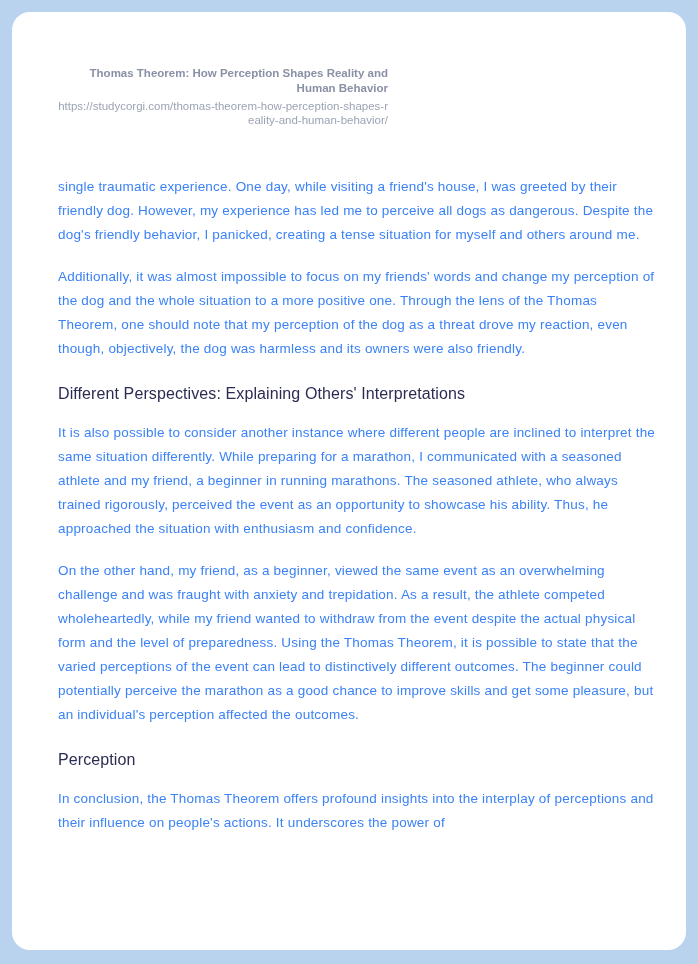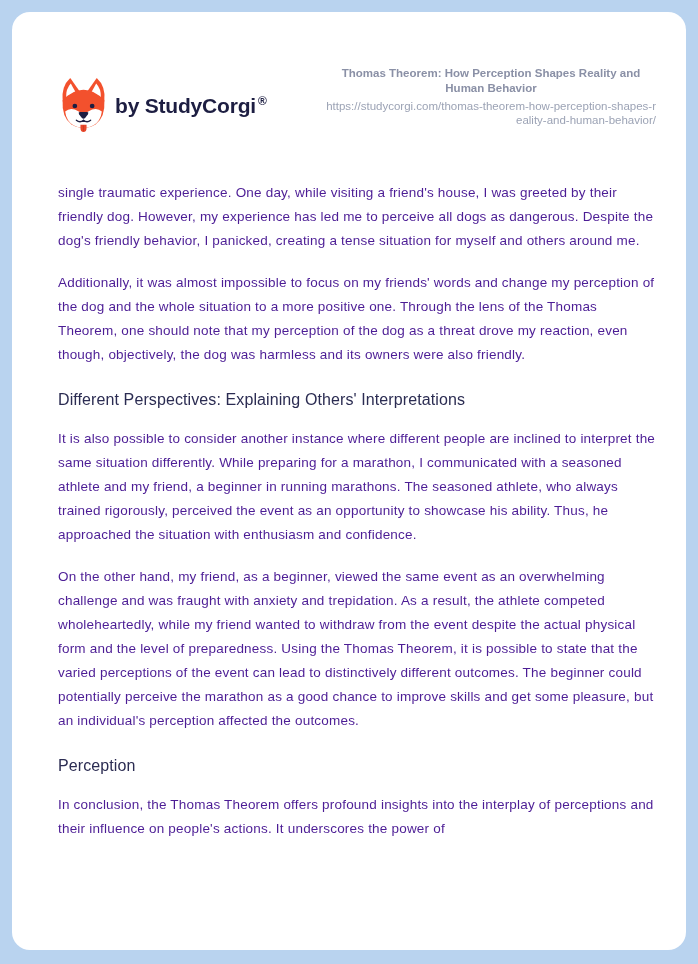--- a/index.html
+++ b/index.html
@@ -46,82 +46,56 @@
   }
   .doc-meta {
     width: 330px;
     text-align: right;
   }
   .doc-title {
     font-size: 11.5px;
     font-weight: 700;
     line-height: 14.5px;
     color: #8A90A6;
-    text-align: center;
   }
   .doc-url {
     margin-top: 4px;
     font-size: 11.5px;
     font-weight: 400;
     line-height: 14px;
     color: #9CA3B5;
     word-break: break-all;
   }
   .article {
     margin-top: 48px;
     max-width: 600px;
   }
   .article-paragraph {
     font-size: 13.5px;
     line-height: 24px;
     letter-spacing: 0.2px;
-    color: #4c1d95;
+    color: #3b82f6;
     margin-bottom: 18px;
   }
   .article-paragraph:last-child { margin-bottom: 12px; }
   .article-heading {
     font-size: 16px;
     font-weight: 400;
     color: #2B2C52;
     letter-spacing: 0.1px;
     margin: 24px 0 18px 0;
   }
 </style>
 </head>
 <body>
 
 <div class="card">
 
   <div class="header">
 
-    <div class="logo-group">
-      <svg class="logo-icon" viewBox="0 0 100 108" xmlns="http://www.w3.org/2000/svg" aria-hidden="true">
-
-        <path d="M24 0 Q6 16 9 46 L43 27 Z" fill="#F3512D"></path>
-        <path d="M25 11 Q15 22 16 38 L34 27 Z" fill="#FFFFFF"></path>
-
-        <path d="M76 0 Q94 16 91 46 L57 27 Z" fill="#F3512D"></path>
-        <path d="M75 11 Q85 22 84 38 L66 27 Z" fill="#FFFFFF"></path>
-
-        <path d="M9 44 Q7 76 26 91 Q50 106 74 91 Q93 76 91 44 Q72 23 50 23 Q28 23 9 44 Z" fill="#F3512D"></path>
-
-        <path d="M14 66 Q22 58 33 62 Q44 66 50 74 Q56 66 67 62 Q78 58 86 66 Q84 84 70 93 Q50 104 30 93 Q16 84 14 66 Z" fill="#FFFFFF"></path>
-
-        <circle cx="33" cy="55" r="4.6" fill="#1D1E42"></circle>
-        <circle cx="67" cy="55" r="4.6" fill="#1D1E42"></circle>
-
-        <path d="M43 67 L57 67 Q61 67 58.5 71.5 L53.5 78 Q50 82 46.5 78 L41.5 71.5 Q39 67 43 67 Z" fill="#1D1E42"></path>
-
-        <path d="M36 83 Q43 89 50 83 M50 83 Q57 89 64 83" fill="none" stroke="#1D1E42" stroke-width="2.6" stroke-linecap="round"></path>
-
-        <path d="M44 92 L56 92 L56 98 Q56 106 50 106 Q44 106 44 98 Z" fill="#E8472B"></path>
-        <path d="M50 94 L50 103" stroke="#C93A22" stroke-width="1.6" stroke-linecap="round"></path>
-      </svg>
-      <div class="wordmark"><span>by StudyCorgi</span><sup>®</sup></div>
-    </div>
 
     <div class="doc-meta">
       <div class="doc-title">Thomas Theorem: How Perception Shapes Reality and Human Behavior</div>
       <div class="doc-url">https://studycorgi.com/thomas-theorem-how-perception-shapes-reality-and-human-behavior/</div>
     </div>
 
   </div>
 
   <div class="article">
       <p class="article-paragraph">single traumatic experience. One day, while visiting a friend's house, I was greeted by their friendly dog. However, my experience has led me to perceive all dogs as dangerous. Despite the dog's friendly behavior, I panicked, creating a tense situation for myself and others around me.</p>

